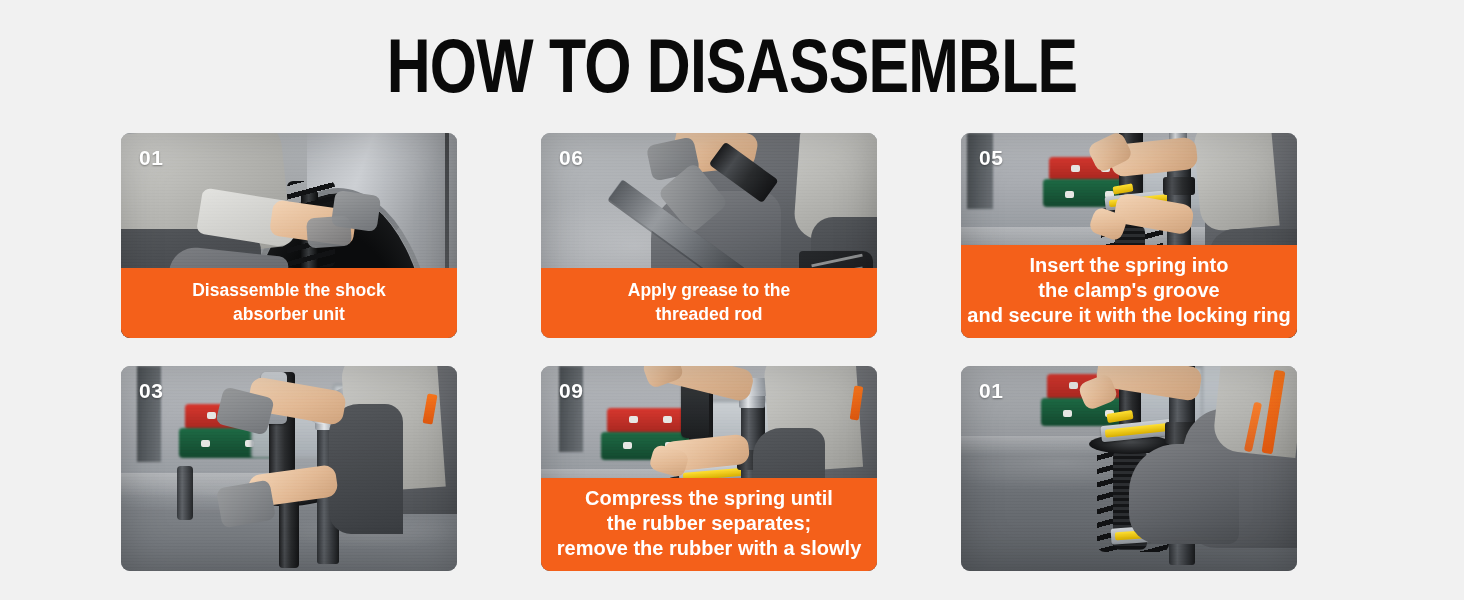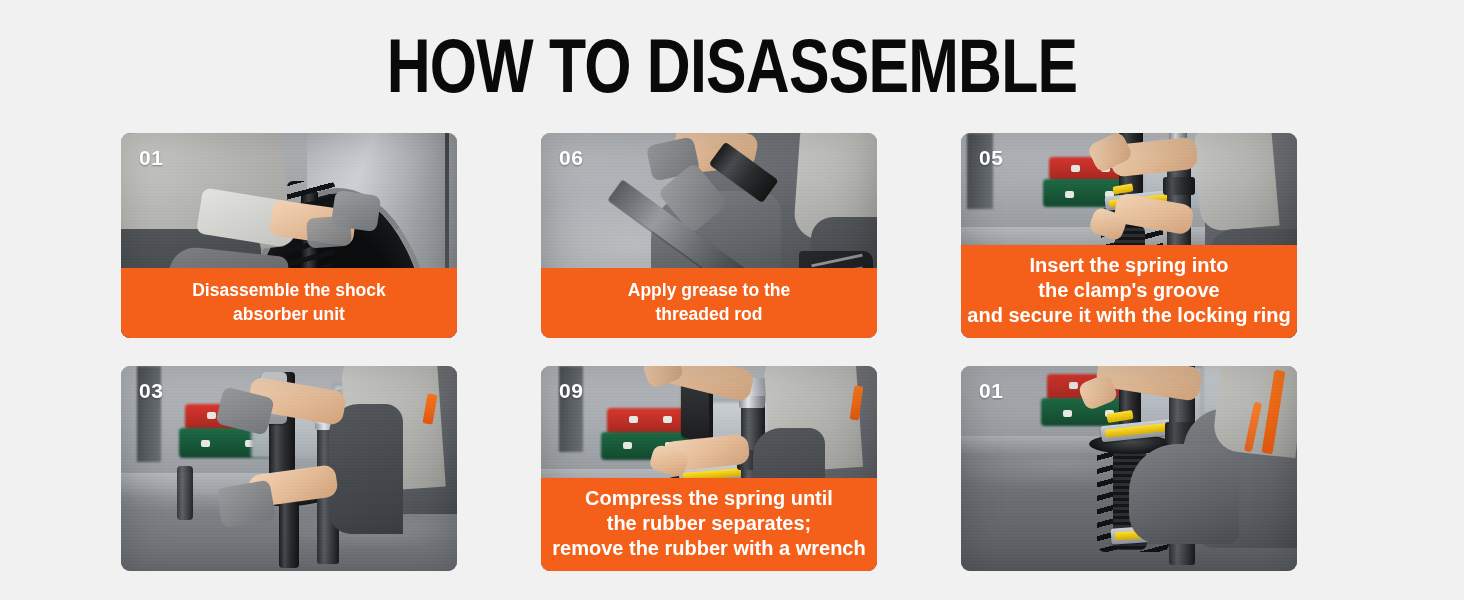--- a/index.html
+++ b/index.html
@@ -470,21 +470,21 @@
           <div class="arm" style="right:196px;top:-10px;width:36px;height:28px;border-radius:9px;transform:rotate(-20deg);"></div>
           <div class="arm" style="right:190px;top:82px;width:36px;height:26px;border-radius:9px;transform:rotate(16deg);"></div>
           <div class="orange-strap" style="right:16px;top:20px;width:9px;height:34px;transform:rotate(8deg);"></div>
         </div>
         <div class="grain"></div>
         <div class="vig"></div>
       </div>
       <span class="step-num">09</span>
       <div class="caption lines3">Compress the spring until
 the rubber separates;
-remove the rubber with a wrench</div>
+remove the rubber with a slowly</div>
     </div>
 
     <div class="card">
       <div class="photo">
         <div class="scene">
           <div class="wall" style="height:34%;background:linear-gradient(180deg,#b0b3b7,#989b9f);"></div>
           <div class="floor" style="top:34%;background:linear-gradient(180deg,#7e8287 0%,#6c7075 45%,#5b5f64 100%);"></div>
           <div class="sheen" style="top:34%;height:10%;"></div>
 
           <div class="tbox tbox-red" style="left:86px;top:8px;width:82px;height:26px;"></div>

